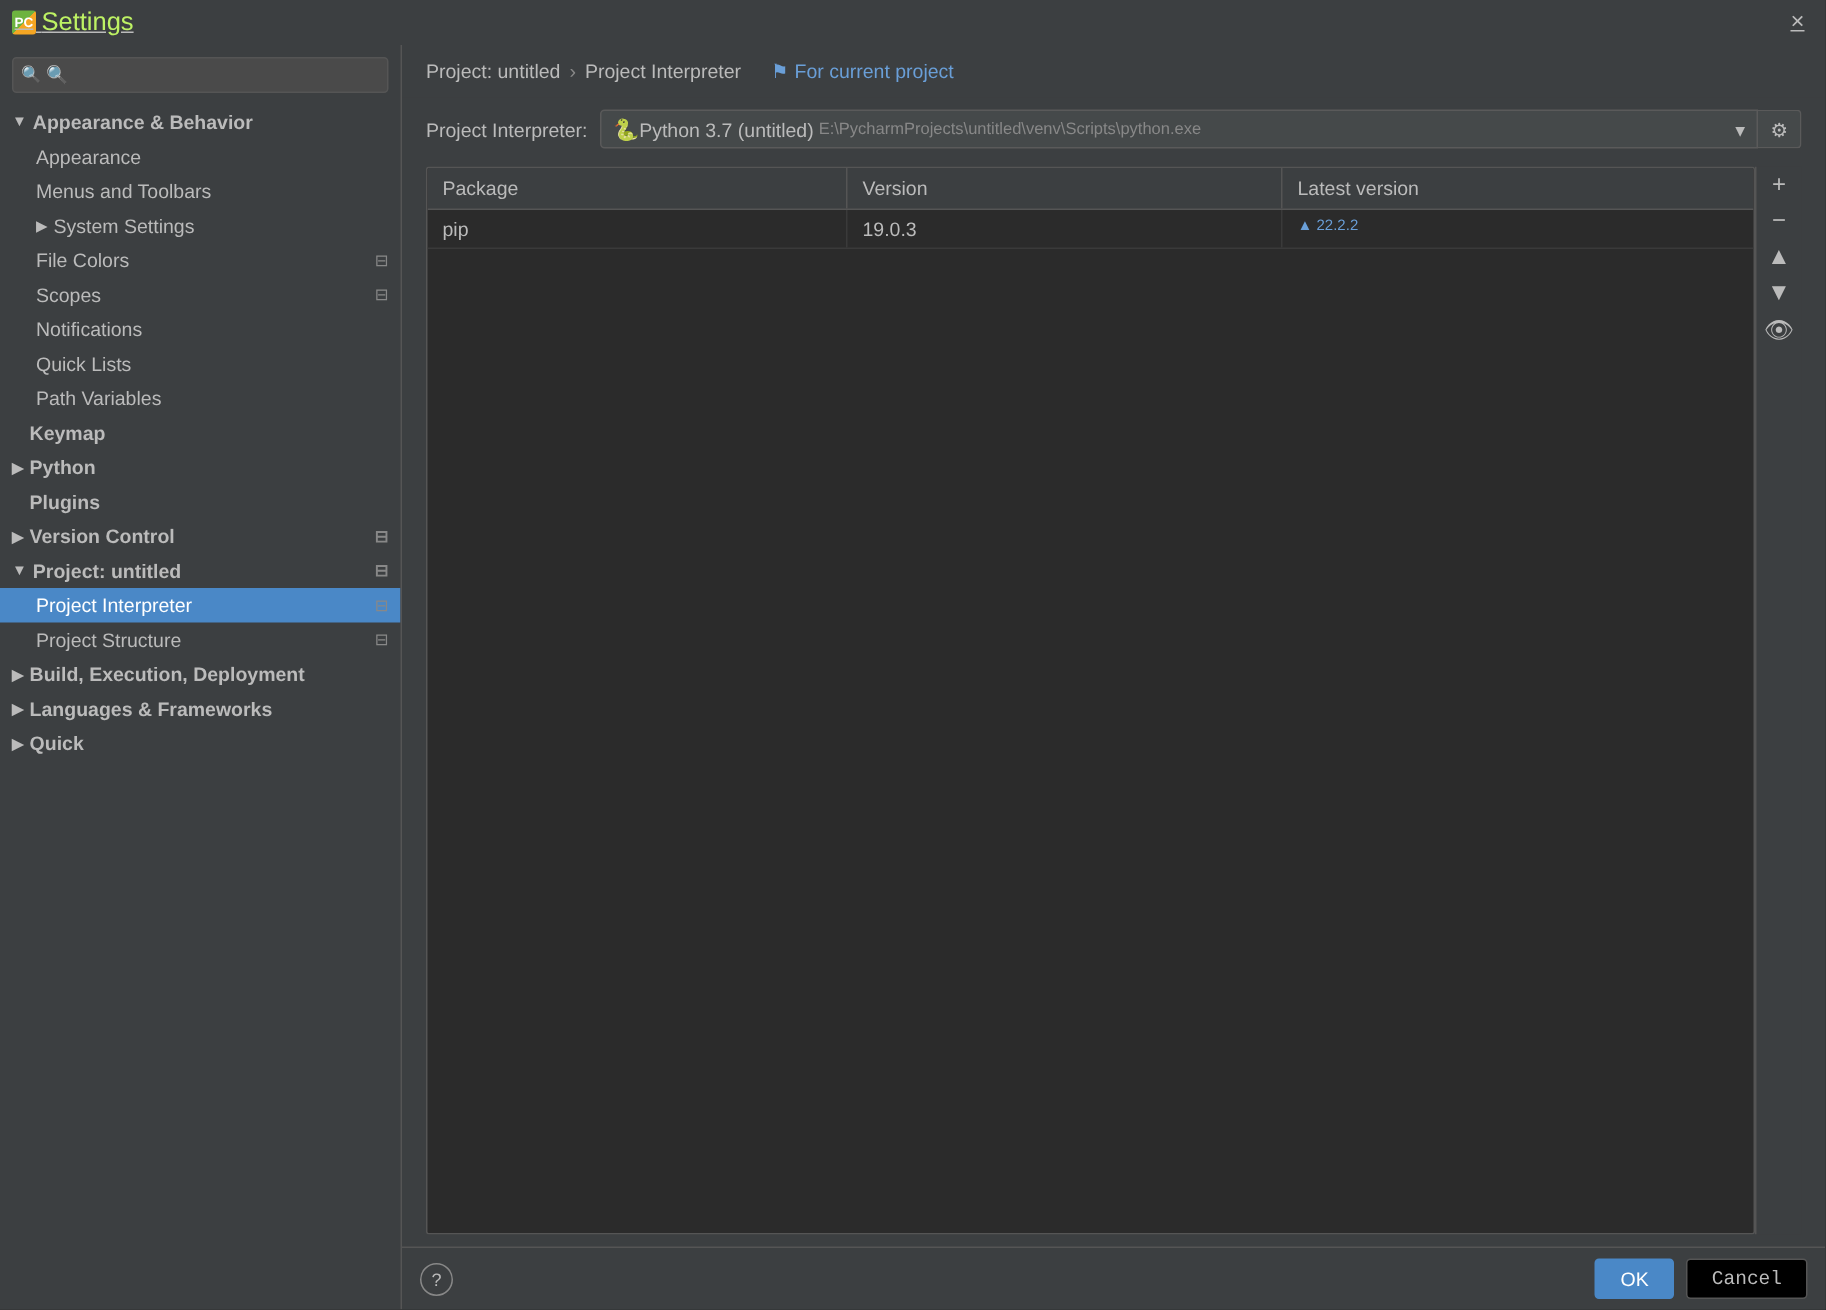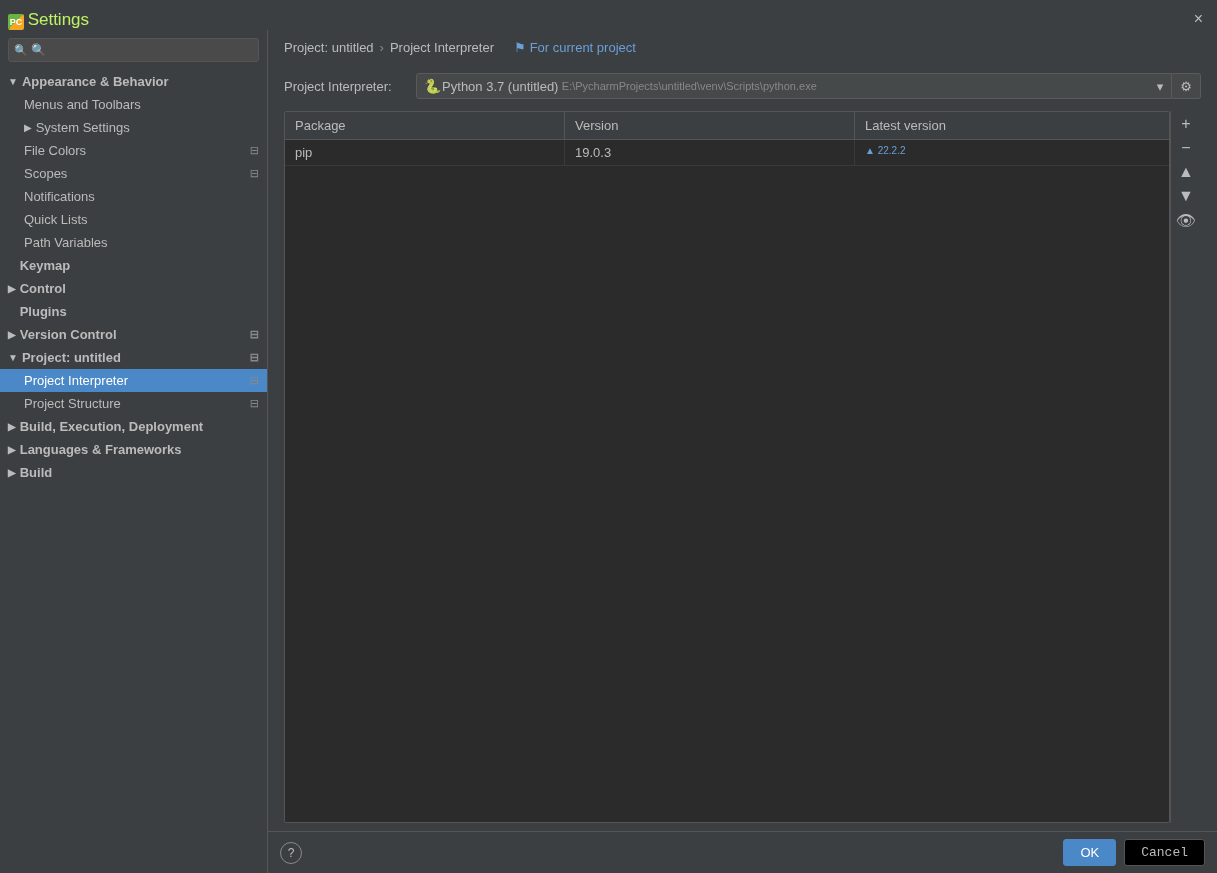--- a/index.html
+++ b/index.html
@@ -1,39 +1,39 @@
 <!DOCTYPE html>
 <html><head>
   <meta charset="utf-8">
   <style>
     * { box-sizing: border-box; margin: 0; padding: 0; font-family: 'Segoe UI', Arial, sans-serif; font-size: 13px; }
     body { background: #3c3f41; width: 1217px; height: 873px; display: flex; align-items: center; justify-content: center; }
     .window { width: 1217px; height: 873px; background: #3c3f41; display: flex; flex-direction: column; }
-    .titlebar { height: 30px; background: #3c3f41; display: flex; align-items: flex-end; padding: 0 8px; color: #bbb; }
+    .titlebar { height: 30px; background: #3c3f41; display: flex; align-items: center; padding: 0 8px; color: #bbb; text-decoration: underline; }
     .titlebar .title { flex: 1; font-size: 17px; color: #bef264; }
     .titlebar .close-btn { cursor: pointer; color: #bbb; font-size: 16px; padding: 2px 6px; }
     .main-content { flex: 1; display: flex; background: #3c3f41; overflow: hidden; }
     .sidebar { width: 268px; background: #3c3f41; display: flex; flex-direction: column; overflow-y: auto; border-right: 1px solid #555; }
     .search-box { margin: 8px; position: relative; }
     .search-box input { width: 100%; padding: 4px 8px 4px 24px; background: #4a4a4a; border: 1px solid #555; color: #bbb; border-radius: 3px; font-size: 12px; outline: none; }
     .search-box .search-icon { position: absolute; left: 6px; top: 50%; transform: translateY(-50%); color: #888; font-size: 11px; }
     .sidebar-item { padding: 4px 8px 4px 12px; color: #bbb; cursor: pointer; display: flex; align-items: center; white-space: nowrap; }
     .sidebar-item.active { background: #4a88c7; color: #fff; }
     .sidebar-item.group-header { font-weight: bold; color: #bbb; padding-left: 8px; }
     .sidebar-item.level1 { padding-left: 24px; }
     .chevron { margin-right: 4px; font-size: 10px; display: inline-block; }
     .badge-icon { margin-left: auto; color: #888; font-size: 11px; }
     .right-panel { flex: 1; background: #3c3f41; display: flex; flex-direction: column; overflow: hidden; }
     .breadcrumb { padding: 10px 16px; display: flex; align-items: center; color: #bbb; font-size: 13px; }
     .breadcrumb .sep { margin: 0 6px; color: #888; }
     .breadcrumb .current { font-weight: normal; color: #bbb; }
     .breadcrumb .for-project { margin-left: 20px; color: #6a9fd8; font-size: 12px; cursor: pointer; display: flex; align-items: center; gap: 4px; }
     .content-area { flex: 1; background: #3c3f41; padding: 8px 16px; display: flex; flex-direction: column; }
     .interpreter-row { display: flex; align-items: center; margin-bottom: 12px; }
-    .interpreter-label { color: #bbb; margin-right: 24px; white-space: nowrap; }
+    .interpreter-label { color: #bbb; margin-right: 8px; white-space: nowrap; }
     .interpreter-select-wrapper { flex: 1; position: relative; display: flex; }
     .interpreter-select-box { flex: 1; background: #45494a; border: 1px solid #5a5a5a; color: #bbb; padding: 4px 8px; border-radius: 3px 0 0 3px; font-size: 12px; display: flex; align-items: center; }
     .interpreter-select-box .chevron-down { margin-left: auto; }
     .interpreter-settings-btn { background: #45494a; border: 1px solid #5a5a5a; border-left: none; padding: 4px 8px; cursor: pointer; color: #bbb; border-radius: 0 3px 3px 0; display: flex; align-items: center; }
     .packages-table { flex: 1; border: 1px solid #555; border-radius: 2px; display: flex; flex-direction: column; overflow: hidden; background: #2b2b2b; }
     .table-header { display: flex; background: #3c3f41; border-bottom: 1px solid #555; }
     .table-header .col { padding: 6px 10px; color: #bbb; font-weight: normal; border-right: 1px solid #555; }
     .table-header .col:last-child { border-right: none; }
     .col-package { flex: 0 0 280px; }
     .col-version { flex: 0 0 290px; }
@@ -77,20 +77,23 @@
         <span class="search-icon">🔍</span>
         <input type="text" style="padding-left: 22px;" placeholder="🔍">
       </div>
 
       <div id="sidebar-items-container">
           <div class="sidebar-item group-header">
             <span class="chevron">▼</span>
             <span>Appearance &amp; Behavior</span>
           </div>
           <div class="sidebar-item level1">
+            <span>Appearance</span>
+          </div>
+          <div class="sidebar-item level1">
             <span>Menus and Toolbars</span>
           </div>
           <div class="sidebar-item level1">
             <span class="chevron">▶</span>
             <span>System Settings</span>
           </div>
           <div class="sidebar-item level1">
             <span>File Colors</span>
             <span class="badge-icon">⊟</span>
           </div>
@@ -106,21 +109,21 @@
           </div>
           <div class="sidebar-item level1">
             <span>Path Variables</span>
           </div>
           <div class="sidebar-item group-header">
             <span class="chevron" style="visibility:hidden">▶</span>
             <span>Keymap</span>
           </div>
           <div class="sidebar-item group-header">
             <span class="chevron">▶</span>
-            <span>Control</span>
+            <span>Python</span>
           </div>
           <div class="sidebar-item group-header">
             <span class="chevron" style="visibility:hidden">▶</span>
             <span>Plugins</span>
           </div>
           <div class="sidebar-item group-header">
             <span class="chevron">▶</span>
             <span>Version Control</span>
             <span class="badge-icon">⊟</span>
           </div>
@@ -140,21 +143,21 @@
           <div class="sidebar-item group-header">
             <span class="chevron">▶</span>
             <span>Build, Execution, Deployment</span>
           </div>
           <div class="sidebar-item group-header">
             <span class="chevron">▶</span>
             <span>Languages &amp; Frameworks</span>
           </div>
           <div class="sidebar-item group-header">
             <span class="chevron">▶</span>
-            <span>Build</span>
+            <span>Quick</span>
           </div>
         </div>
     </div>
 
     <div class="right-panel">
 
       <div class="breadcrumb">
         <span>Project: untitled</span>
         <span class="sep">›</span>
         <span class="current">Project Interpreter</span>

